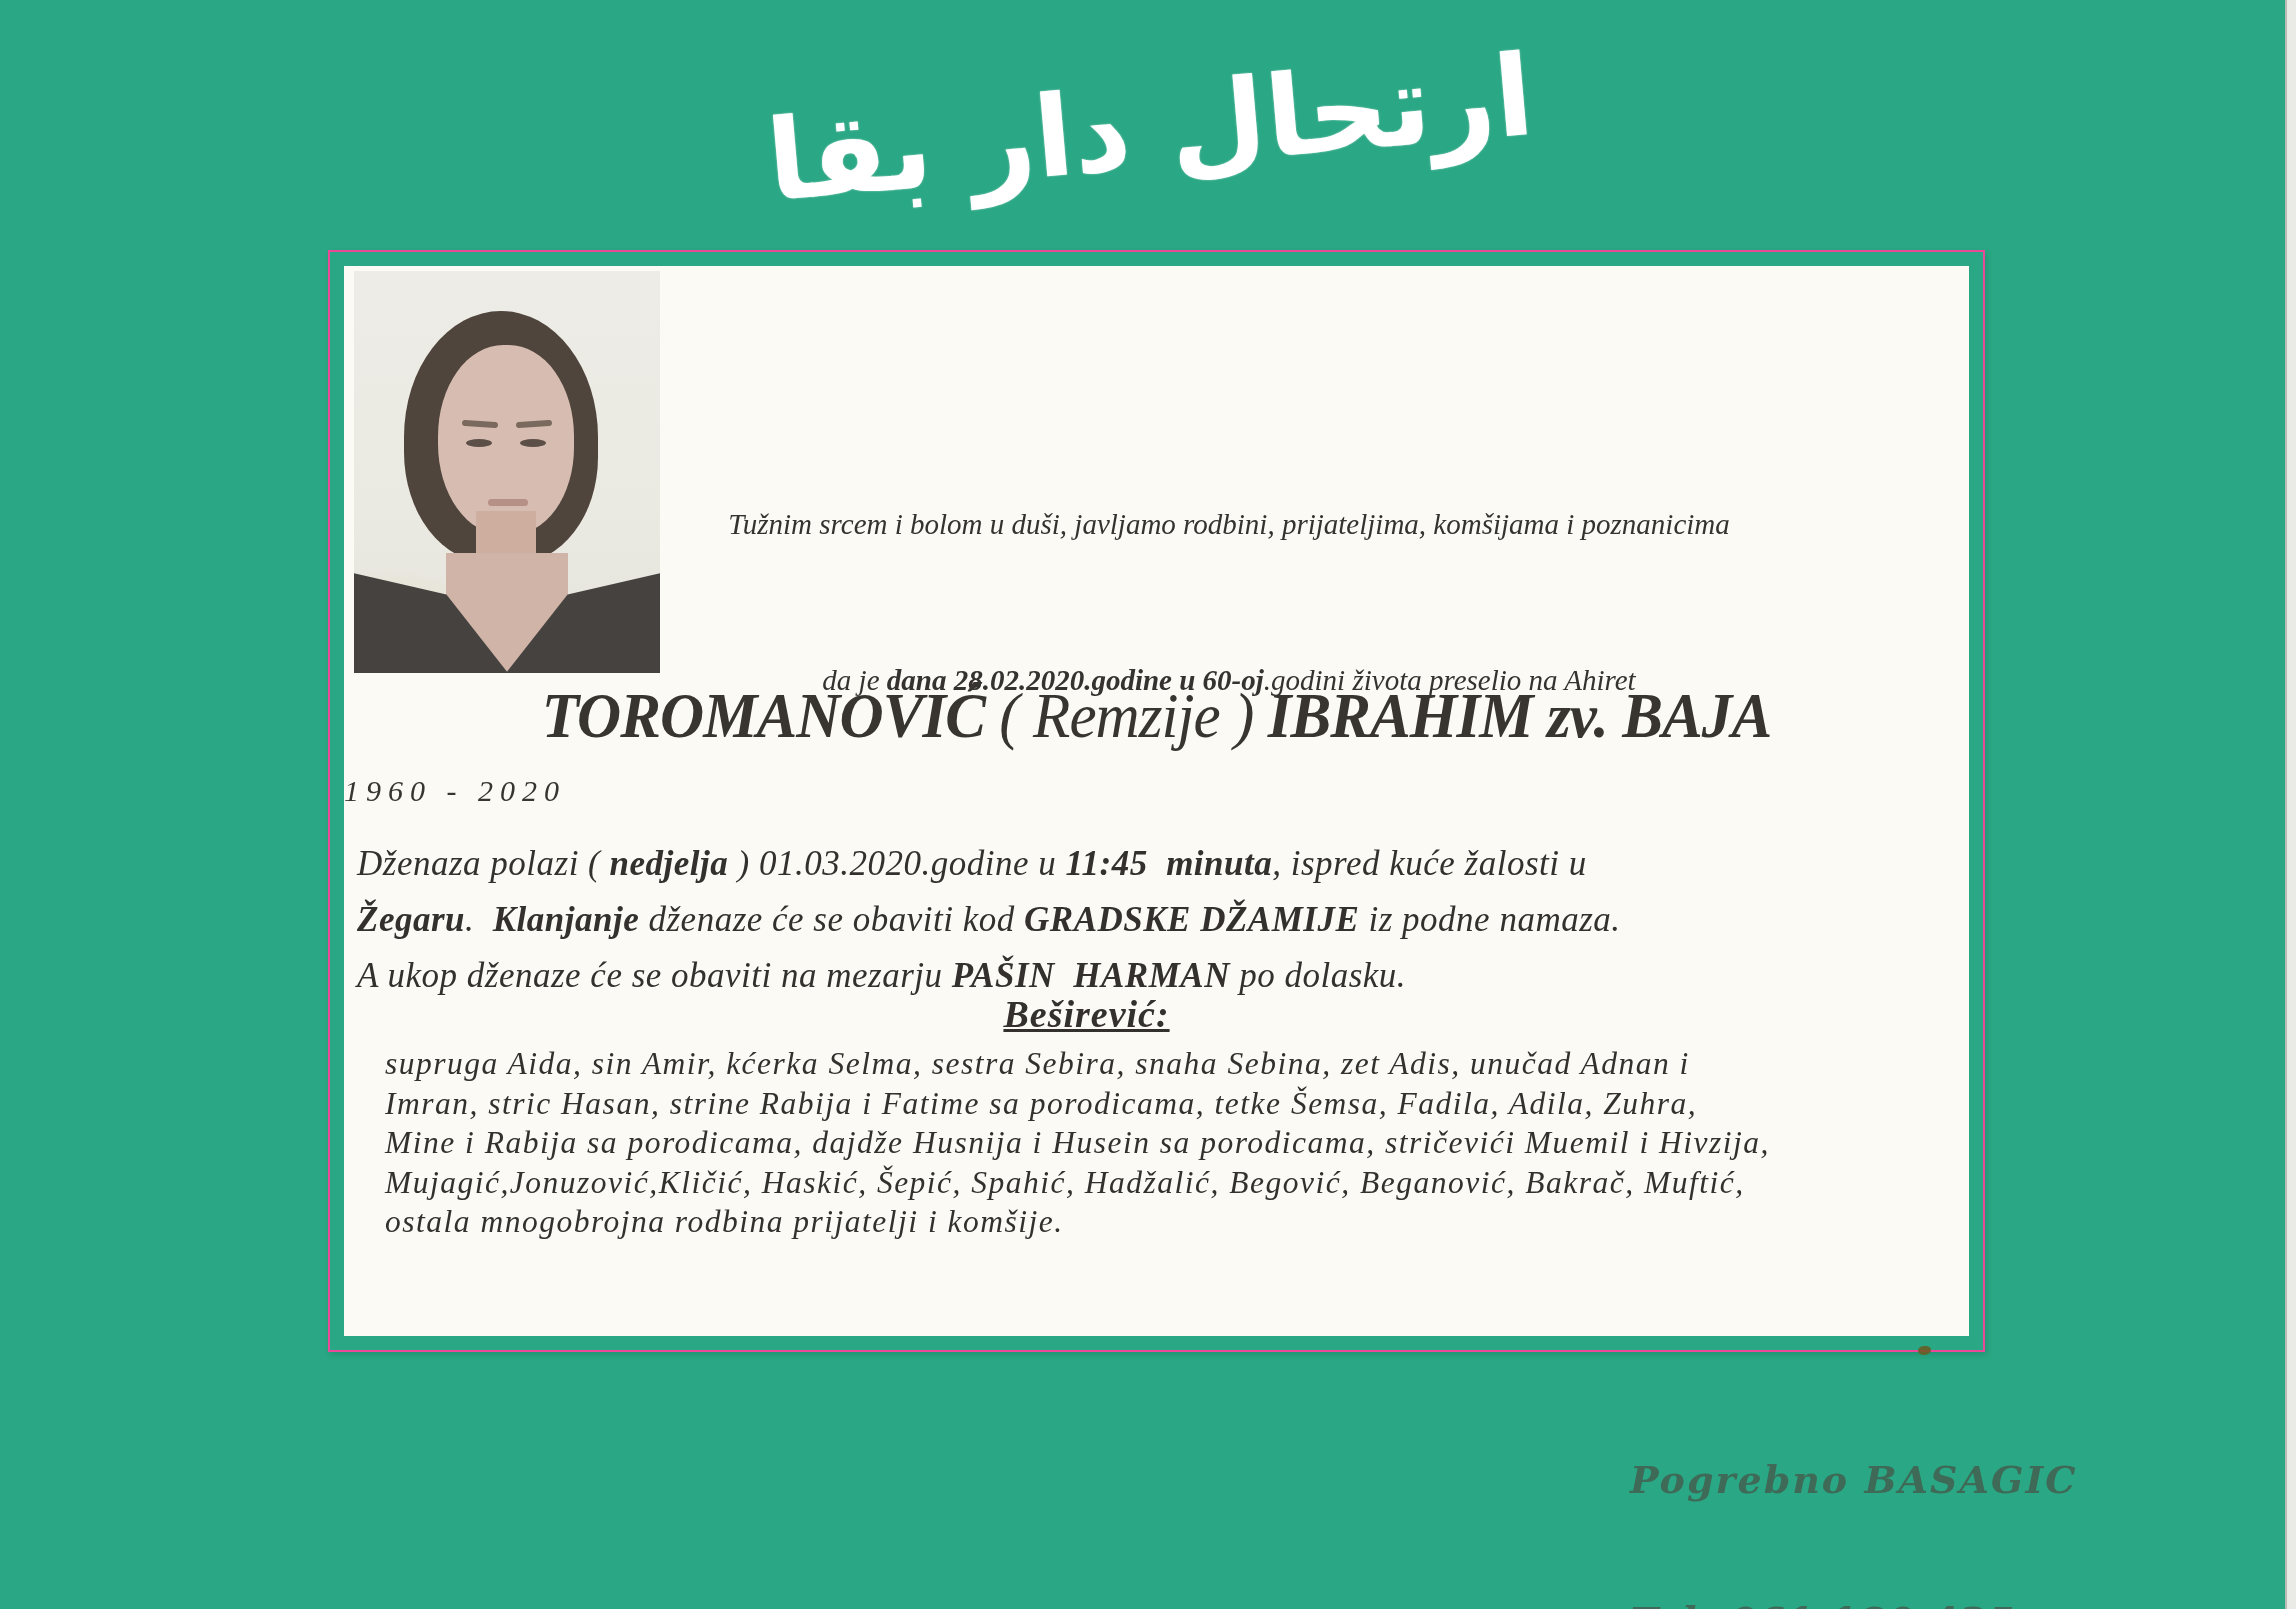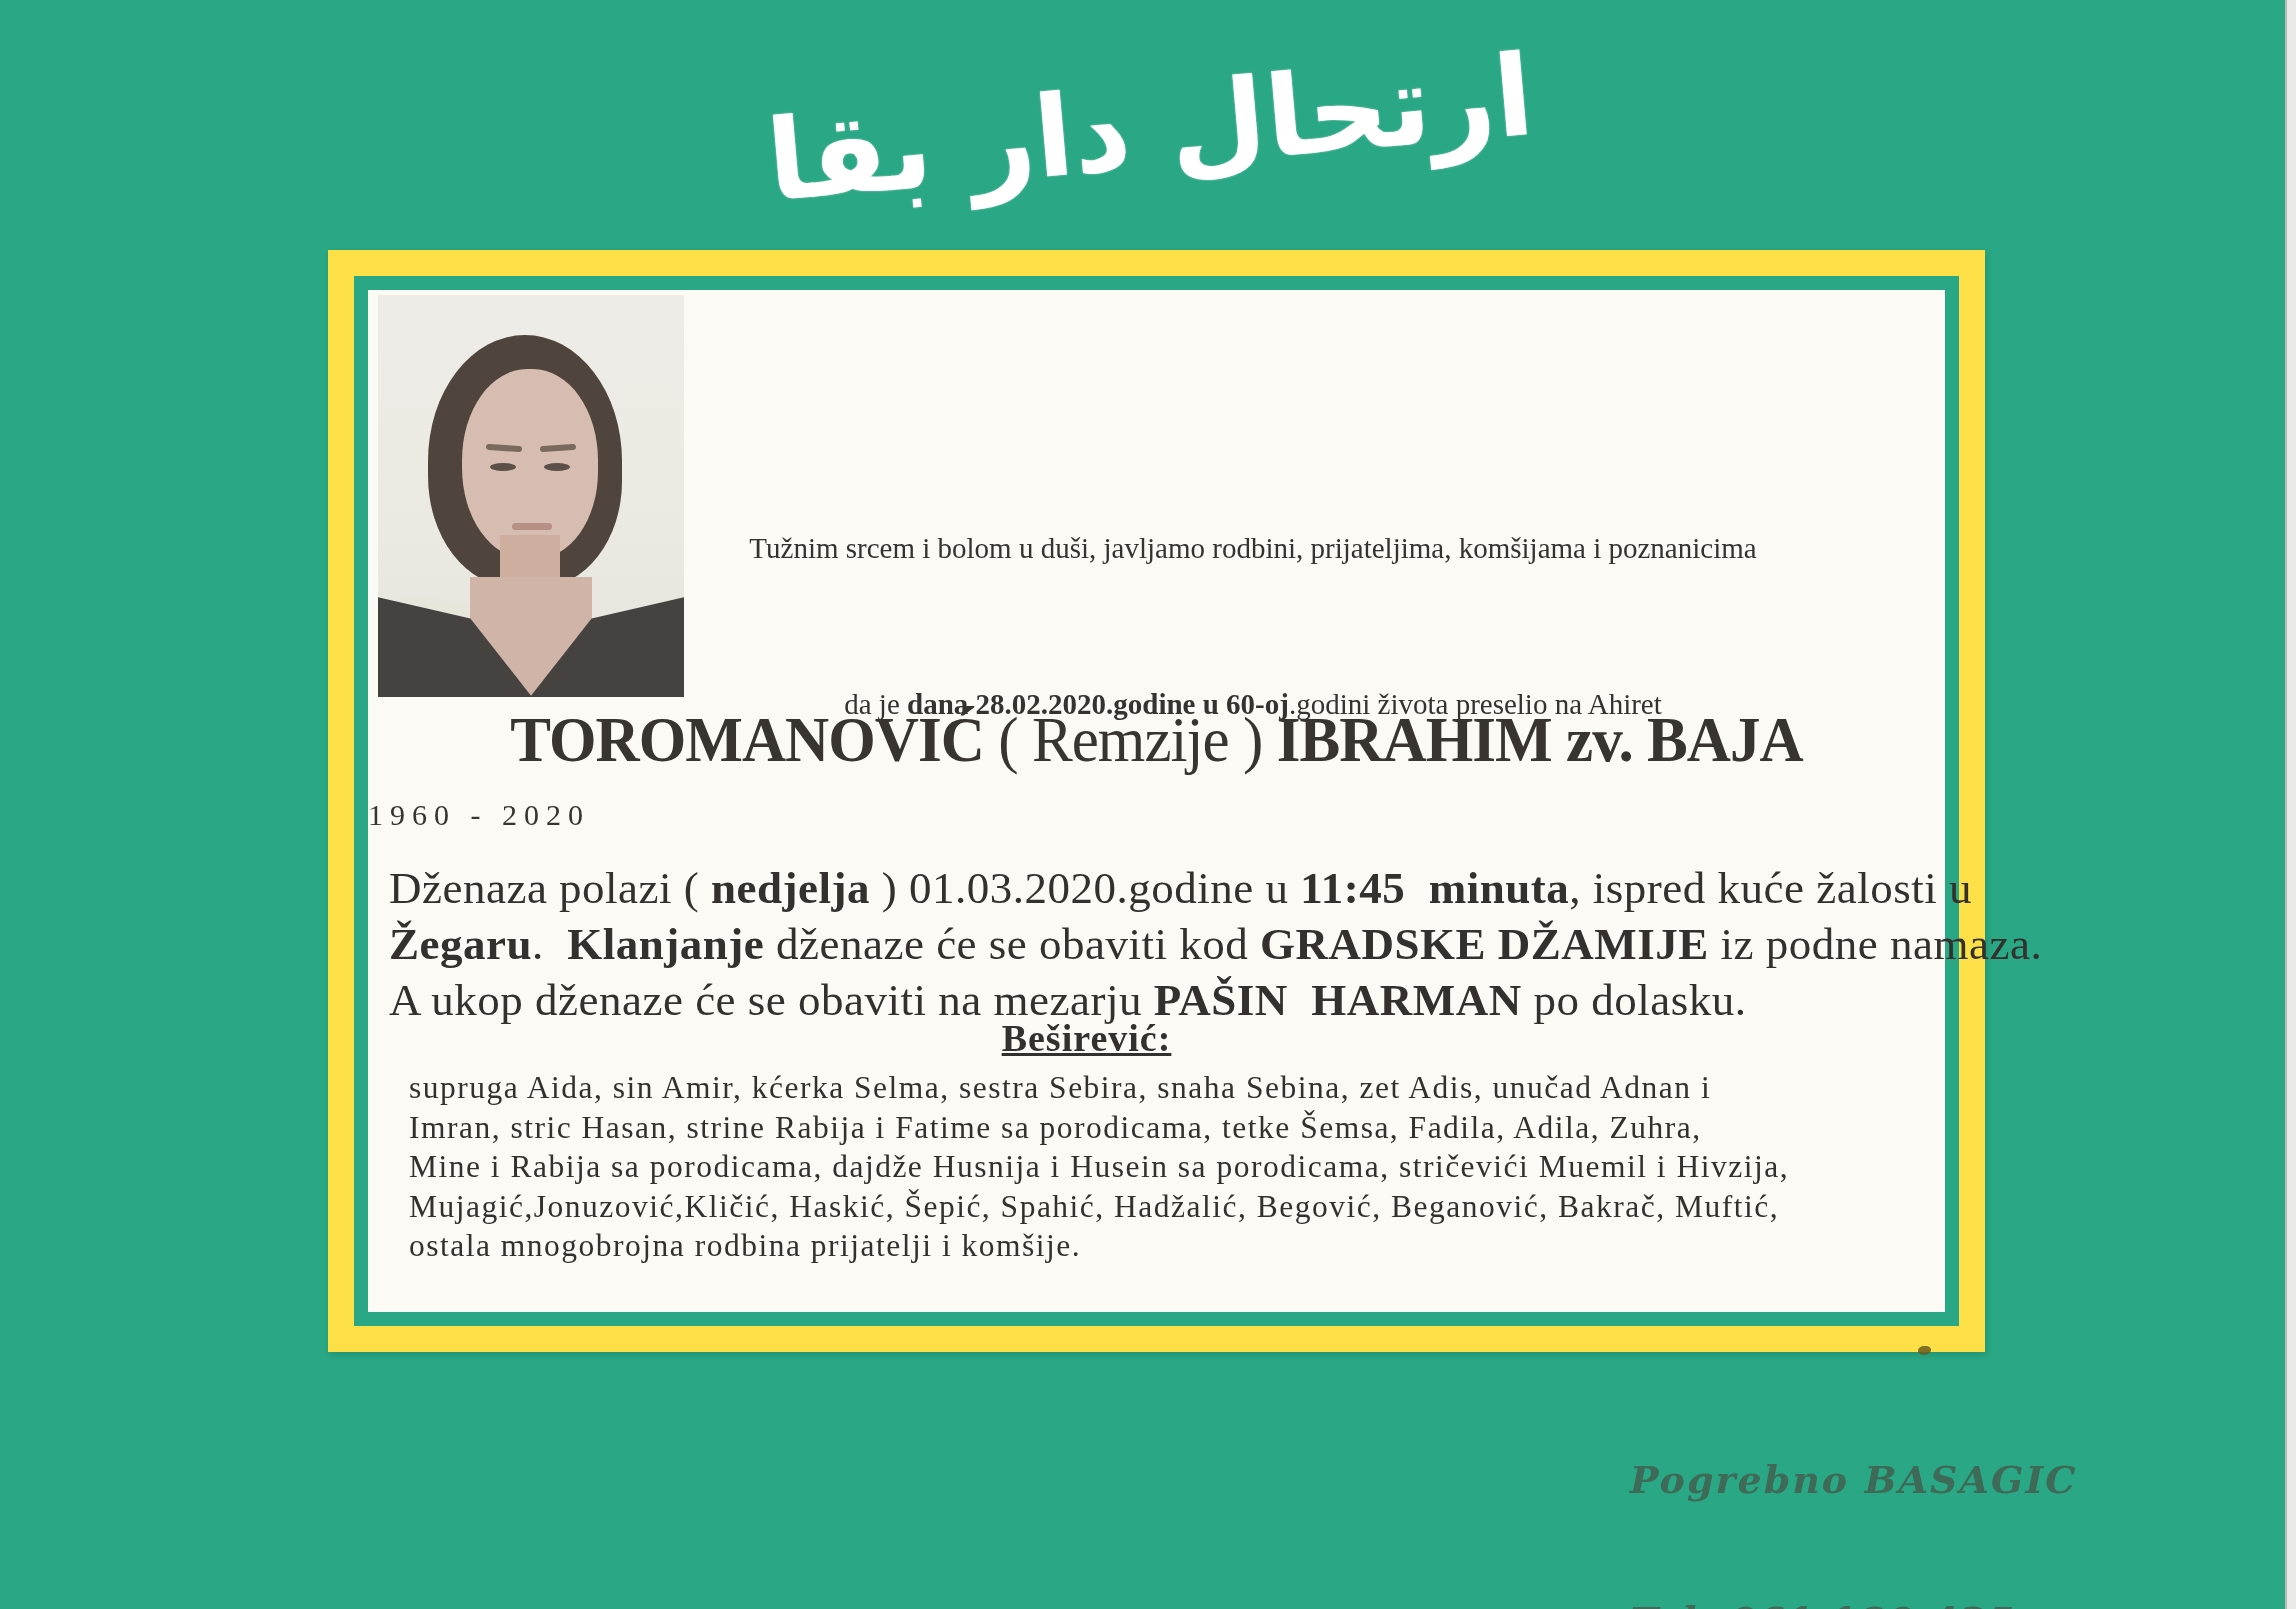--- a/index.html
+++ b/index.html
@@ -20,24 +20,25 @@
     font-family:"DejaVu Sans", sans-serif;
     font-weight:bold;
     font-size:112px;
     direction:rtl;
     text-shadow:0 0 2px rgba(255,255,255,.6);
     white-space:nowrap;
   }
   
   .frame{
     position:absolute;left:328px;top:250px;width:1657px;height:1102px;
-    background:#fde047;
+    background:#ec4899;
     box-sizing:border-box;
-    padding:26px;
+    padding:2px;
     box-shadow:2px 3px 6px rgba(0,60,40,.18);
+    font-style:italic;
   }
   .frame-border{
     position:relative;
     width:100%;height:100%;
     box-sizing:border-box;
     border:14px solid #2aa784;
     background:#fbfaf5;
   }
   
   .photo{
@@ -94,22 +95,22 @@
     letter-spacing:-1px;
   }
   .years{
     position:absolute;left:0;top:508px;width:100%;
     font-size:30px;
     letter-spacing:7px;
     color:#383430;
     white-space:pre;
   }
   .funeral{
-    position:absolute;left:21px;top:570px;width:1585px;
-    font-size:45px;line-height:56px;
+    position:absolute;left:13px;top:570px;width:1585px;
+    font-size:35px;line-height:56px;
     letter-spacing:.5px;
     color:#33302d;
   }
   .funeral .row{white-space:pre;}
   .mourners-heading{
     position:absolute;left:-70px;top:726px;width:100%;
     text-align:center;
     font-size:38px;font-weight:bold;
     text-decoration:underline;
     letter-spacing:1px;

